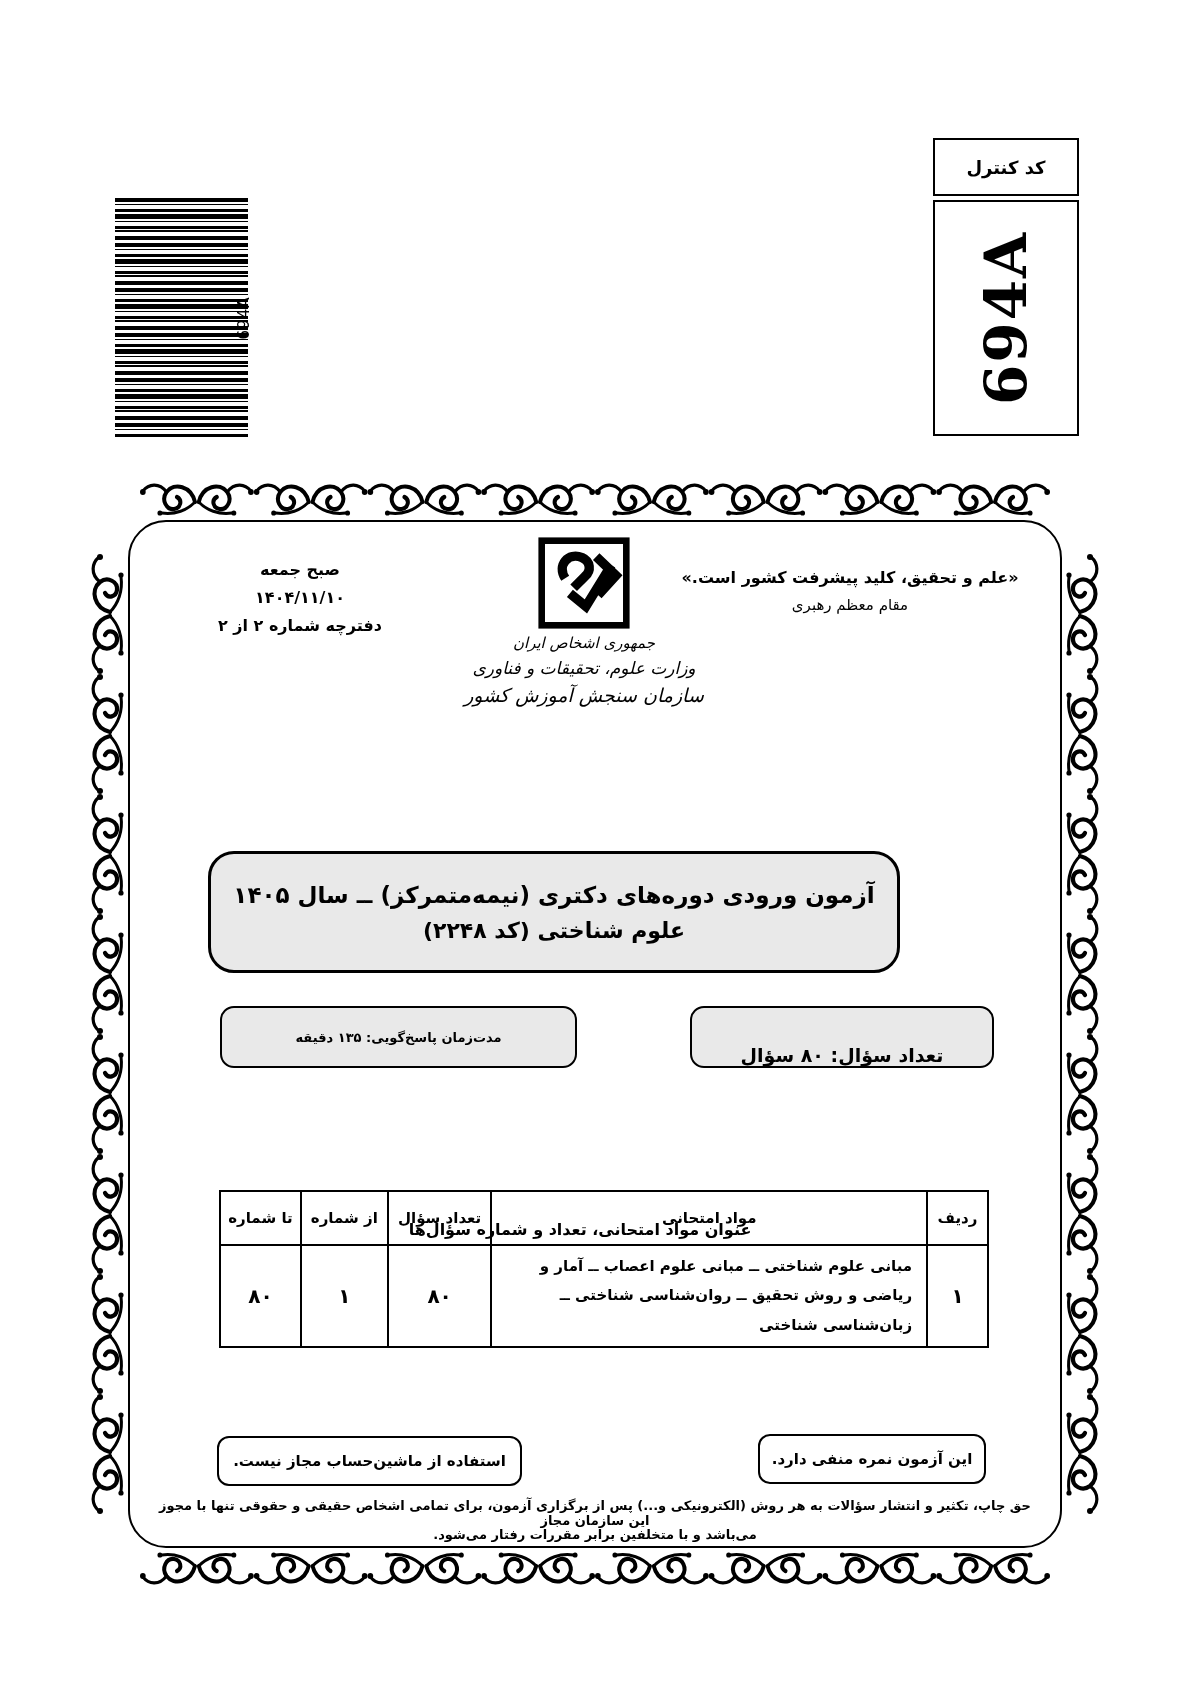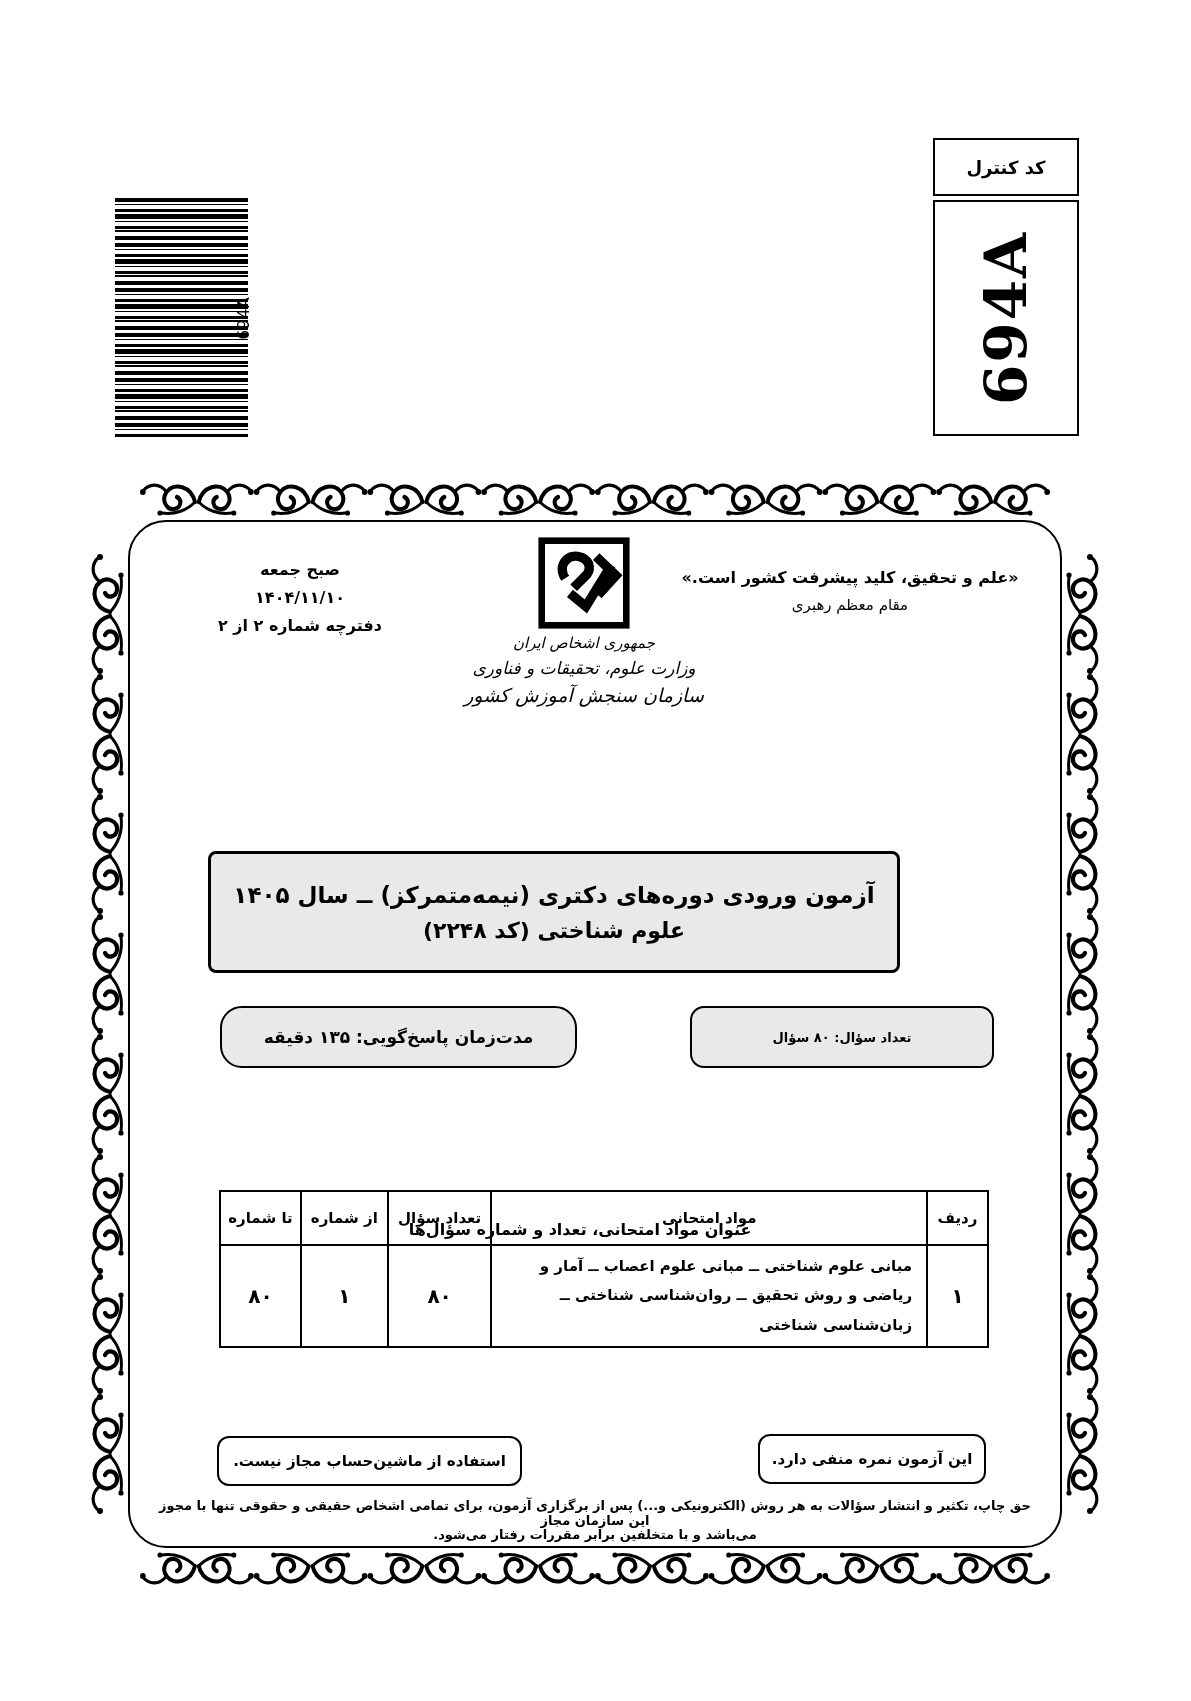--- a/index.html
+++ b/index.html
@@ -41,28 +41,28 @@
   #quote-text{font-size:16px;font-weight:bold;}
   #quote-attr{font-size:15px;margin-top:9px;}
   #date-block{left:178px;top:556px;width:244px;font-weight:bold;font-size:16px;line-height:28px;}
   #logo{left:537px;top:536px;width:94px;height:94px;}
   #org-block{left:434px;top:634px;width:300px;font-style:italic;}
   #org-block .l1{font-size:15px;}
   #org-block .l2{font-size:17px;margin-top:6px;}
   #org-block .l3{font-size:19px;margin-top:6px;}
 
   
-  .graybox{background:#e9e9e9;border:3px solid #000;border-radius:8px;box-sizing:border-box;}
+  .graybox{background:#e9e9e9;border:3px solid #000;border-radius:26px;box-sizing:border-box;}
   #title-box{left:208px;top:851px;width:692px;height:122px;display:flex;flex-direction:column;justify-content:center;gap:10px;}
   #title-box .t1{font-size:23px;font-weight:bold;}
   #title-box .t2{font-size:22px;font-weight:bold;}
   #box-questions{left:690px;top:1006px;width:304px;height:62px;border-width:2.5px;border-radius:14px;
+    display:flex;align-items:flex-end;justify-content:center;font-size:19px;font-weight:bold;}
+  #box-duration{left:220px;top:1006px;width:357px;height:62px;border-width:2.5px;border-radius:14px;
     display:flex;align-items:center;justify-content:center;font-size:13px;font-weight:bold;}
-  #box-duration{left:220px;top:1006px;width:357px;height:62px;border-width:2.5px;border-radius:22px;
-    display:flex;align-items:center;justify-content:center;font-size:17px;font-weight:bold;}
 
   
   #table-caption{left:180px;top:1220px;width:800px;font-size:16px;font-weight:bold;}
   #exam-table{left:219px;top:1190px;width:770px;border-collapse:collapse;direction:rtl;}
   #exam-table th,#exam-table td{border:2px solid #000;font-weight:bold;}
   #exam-table th{height:50px;font-size:15px;text-align:center;}
   #exam-table td{height:86px;font-size:20px;text-align:center;}
   #exam-table td.subject{font-size:15px;text-align:right;padding:6px 14px;line-height:1.95;}
   .c-row{width:61px;} .c-subj{width:437px;} .c-cnt{width:104px;} .c-from{width:87px;} .c-to{width:81px;}
 

